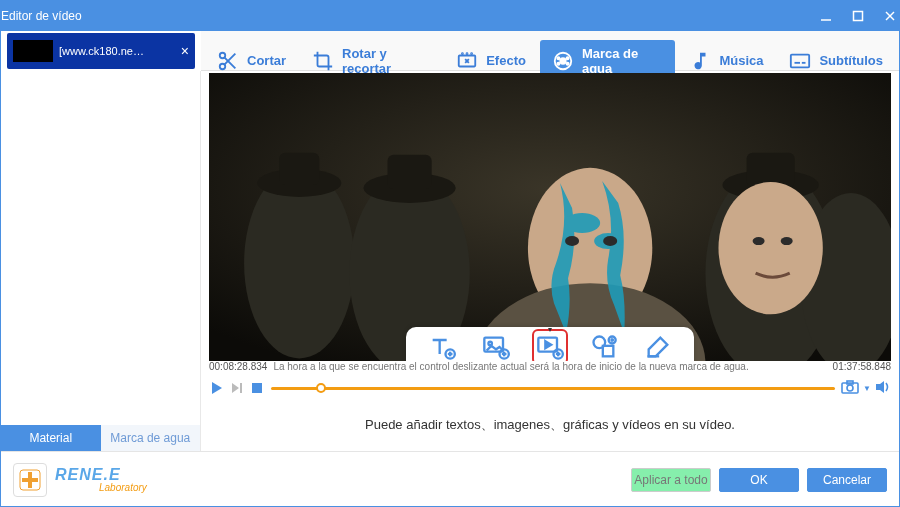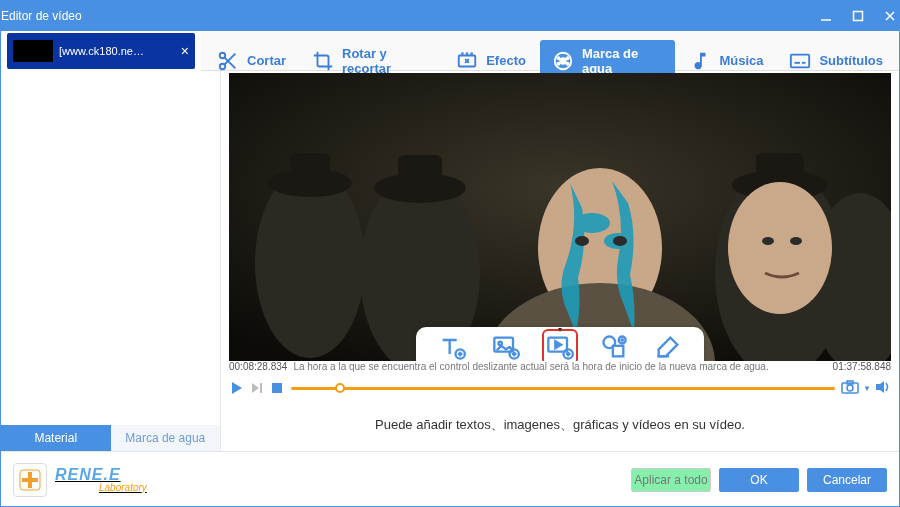--- a/index.html
+++ b/index.html
@@ -17,21 +17,21 @@
   .filechip .thumb { width:40px; height:22px; background:#000; margin-right:6px; }
   .filechip .close { position:absolute; right:6px; color:#fff; font-size:14px; cursor:pointer; }
 
   .toolbar { flex:1; background:#f9f9f9; border-bottom:1px solid #e0e0e0; display:flex; align-items:center; padding:0 4px; gap:2px; }
   .tbtn { display:flex; align-items:center; gap:8px; color:#3b7dd8; font-weight:600; font-size:13px; padding:6px 12px; border-radius:3px; cursor:pointer;margin-top:20px; }
   .tbtn.active { background:#4a90e2; color:#fff; }
   .tbtn .ticon { width:22px; height:22px; display:flex; align-items:center; justify-content:center; }
 
   
   .main { display:flex; height: 380px; }
-  .sidebar { width:220px; border-right:1px solid #e8e8e8; display:flex; flex-direction:column; }
+  .sidebar { width:200px; border-right:1px solid #e8e8e8; display:flex; flex-direction:column; }
   .sidebar-fill { flex:1; }
   .sidetabs { display:flex; height:26px; font-size:12px; }
   .sidetab { flex:1; display:flex; align-items:center; justify-content:center; cursor:pointer; }
   .sidetab.active { background:#4a90e2; color:#fff; }
   .sidetab.inactive { background:#f2f6fb; color:#6f9bd6; }
 
   .center { flex:1; display:flex; flex-direction:column; position:relative; }
   .video { margin:2px 8px 0 8px; height:288px; background:#000; position:relative; overflow:hidden; }
   .video svg { width:100%; height:100%; }
 
@@ -56,21 +56,21 @@
   .hint .t1 { color:#555; }
   .hint .msg { flex:1; }
 
   
   .info { text-align:center; font-size:13px; color:#333; padding:18px 0 6px; }
 
   
   .footer { height:56px; border-top:1px solid #e5e5e5; display:flex; align-items:center; padding:0 12px; gap:8px; }
   .brand { display:flex; align-items:center; gap:8px; flex:1; }
   .brand .logo { width:34px; height:34px; background:#fff; border:1px solid #ddd; border-radius:4px; display:flex; align-items:center; justify-content:center; }
-  .brand .txt { line-height:1;text-decoration:underline; }
+  .brand .txt { line-height:1; }
   .brand .txt .l1 { color:#5aa7e8; font-weight:700; font-size:16px; letter-spacing:1px; font-style:italic; }
   .brand .txt .l2 { color:#f39c12; font-size:10px; font-style:italic;margin-left:44px; }
   .fbtn { min-width:80px; height:24px; border:1px solid #ccc; background:#86efac; color:#777; font-size:12px; border-radius:2px; cursor:pointer; }
   .fbtn.primary { background:#4a90e2; border-color:#4a90e2; color:#fff; }
 </style>
 </head>
 <body>
 
 <div class="titlebar">
   <span>Editor de vídeo</span>

